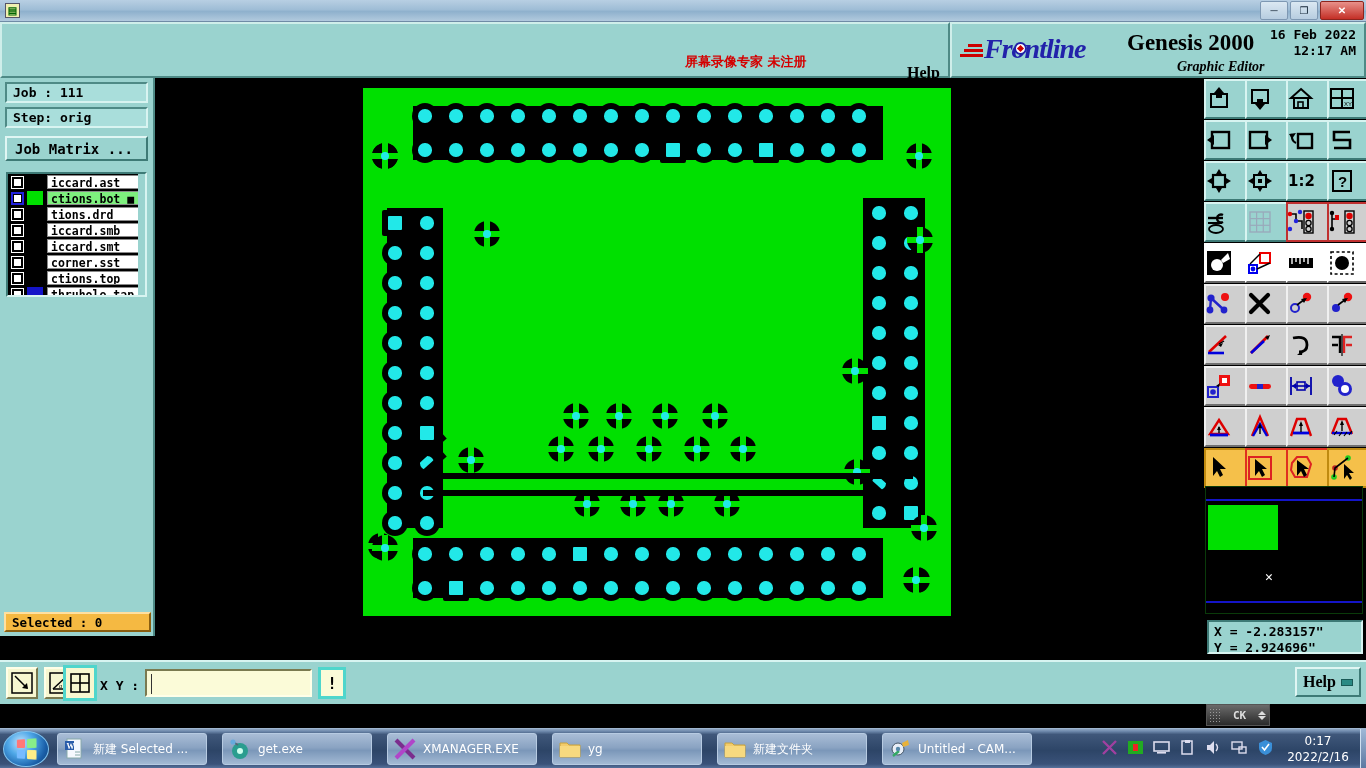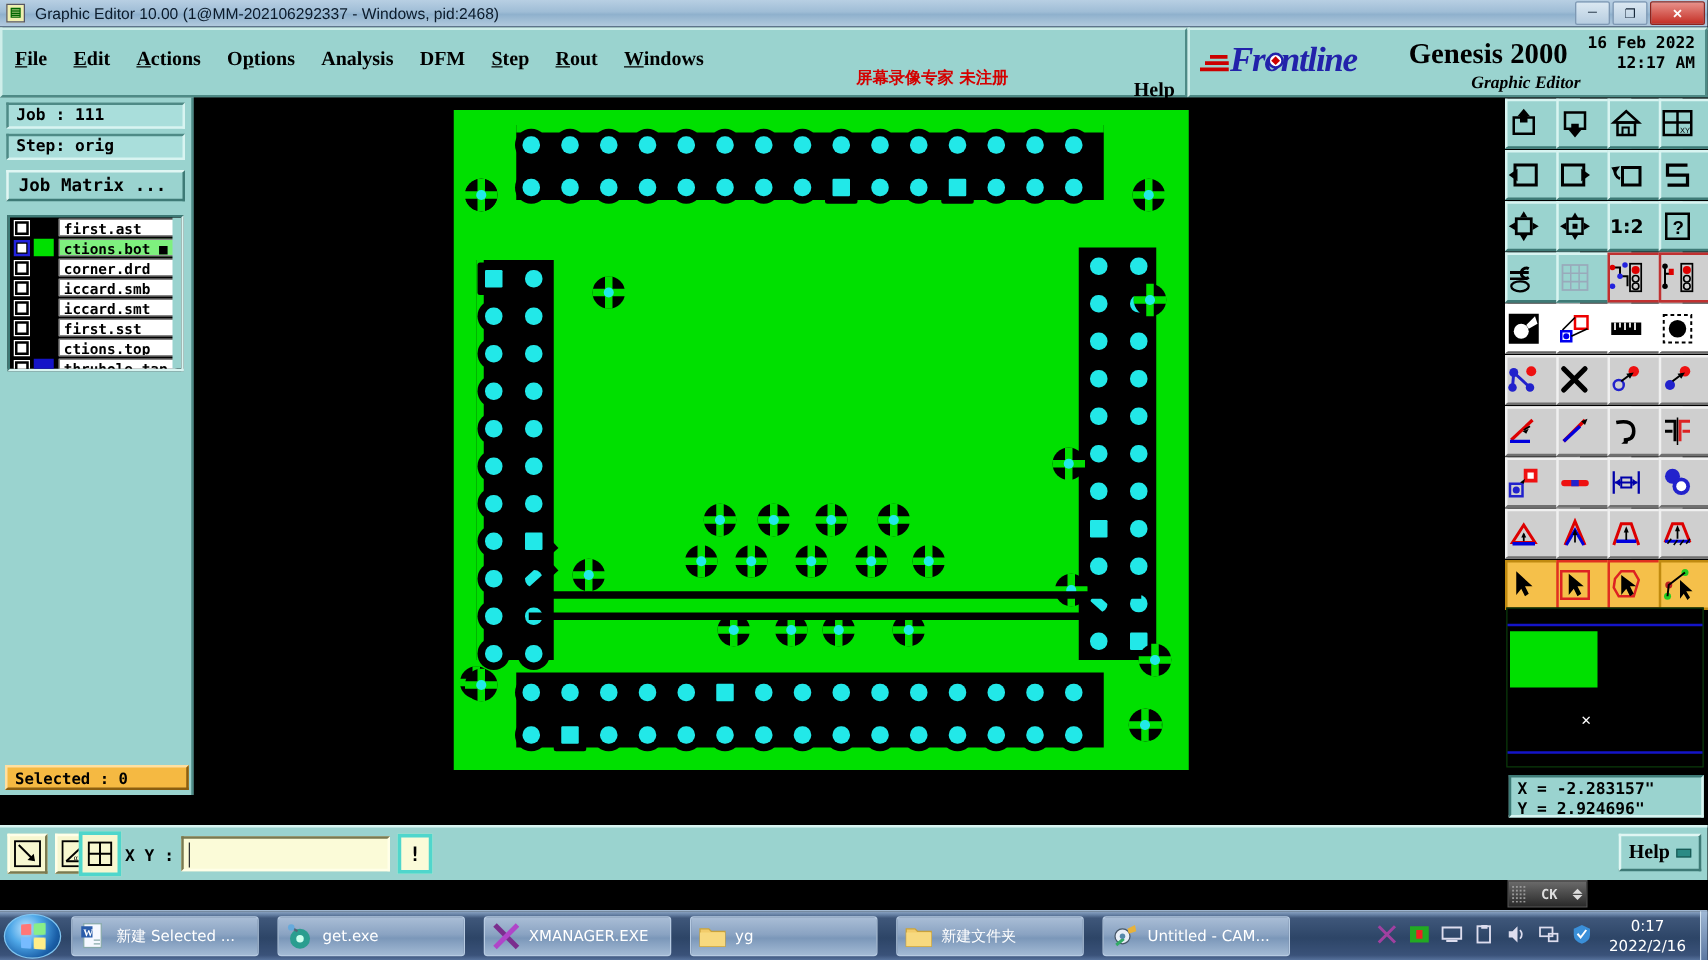--- a/index.html
+++ b/index.html
@@ -312,40 +312,28 @@
   #showdesk{
     position:absolute;right:0;top:0;width:6px;height:40px;
     background:linear-gradient(180deg,#9fb8d6,#5b77a0);border-left:1px solid #cfe0f0;
   }
 </style>
 </head>
 <body>
 
 <div id="titlebar">
   <div class="ticon">▤</div>
-  <div id="title-text">Graphic Editor 10.00 (1@MM-202106292337 - Windows, pid:2468)</div>
   <div id="wctl">
     <div>─</div>
     <div>❐</div>
     <div class="close">✕</div>
   </div>
 </div>
 
 <div id="menubar">
-  <div id="menuitems">
-    <span><u>F</u>ile</span>
-    <span><u>E</u>dit</span>
-    <span><u>A</u>ctions</span>
-    <span>O<u>p</u>tions</span>
-    <span>Analysis</span>
-    <span>DFM</span>
-    <span><u>S</u>tep</span>
-    <span><u>R</u>out</span>
-    <span><u>W</u>indows</span>
-  </div>
   <div id="watermark">屏幕录像专家  未注册</div>
   <div id="helpmenu">Help</div>
   <div id="cursor-cross"></div>
 </div>
 
 <div id="brand">
   <div id="brand-logo">
     <div id="brand-bars">
         <i></i>
         <i></i>
@@ -368,56 +356,56 @@
   <div class="lp-field">Job : 111</div>
   <div class="lp-field">Step: orig</div>
   <div id="jobmatrix">Job Matrix ...</div>
   <div id="layerbox">
     <div id="layer-rows">
         <div class="layer-row">
           <div class="layer-chk">
             <i></i>
           </div>
           <div class="layer-swatch" style="background: rgb(0, 0, 0);"></div>
-          <div class="layer-name">first.ast</div>
+          <div class="layer-name">iccard.ast</div>
         </div>
         <div class="layer-row">
           <div class="layer-chk sel">
             <i></i>
           </div>
           <div class="layer-swatch" style="background: rgb(0, 224, 0);"></div>
           <div class="layer-name hl">ctions.bot ■</div>
         </div>
         <div class="layer-row">
           <div class="layer-chk">
             <i></i>
           </div>
           <div class="layer-swatch" style="background: rgb(0, 0, 0);"></div>
-          <div class="layer-name">corner.drd</div>
+          <div class="layer-name">tions.drd</div>
         </div>
         <div class="layer-row">
           <div class="layer-chk">
             <i></i>
           </div>
           <div class="layer-swatch" style="background: rgb(0, 0, 0);"></div>
           <div class="layer-name">iccard.smb</div>
         </div>
         <div class="layer-row">
           <div class="layer-chk">
             <i></i>
           </div>
           <div class="layer-swatch" style="background: rgb(0, 0, 0);"></div>
           <div class="layer-name">iccard.smt</div>
         </div>
         <div class="layer-row">
           <div class="layer-chk">
             <i></i>
           </div>
           <div class="layer-swatch" style="background: rgb(0, 0, 0);"></div>
-          <div class="layer-name">first.sst</div>
+          <div class="layer-name">corner.sst</div>
         </div>
         <div class="layer-row">
           <div class="layer-chk">
             <i></i>
           </div>
           <div class="layer-swatch" style="background: rgb(0, 0, 0);"></div>
           <div class="layer-name">ctions.top</div>
         </div>
         <div class="layer-row">
           <div class="layer-chk">

